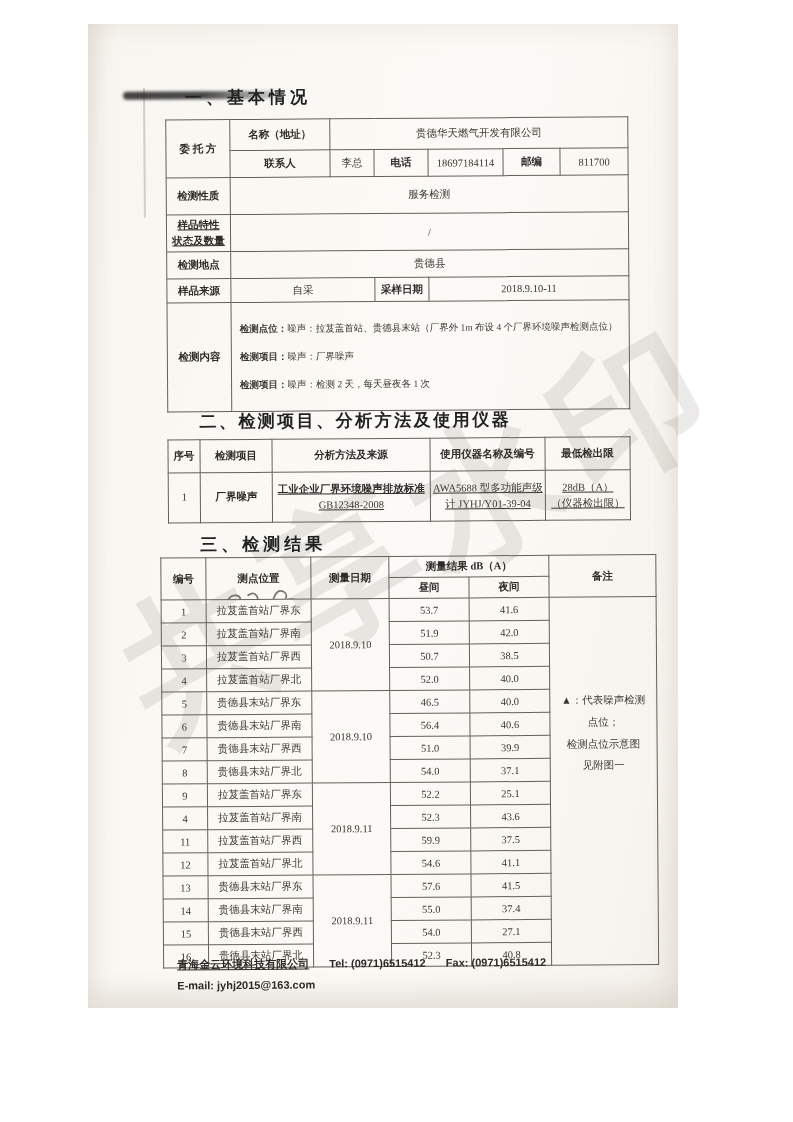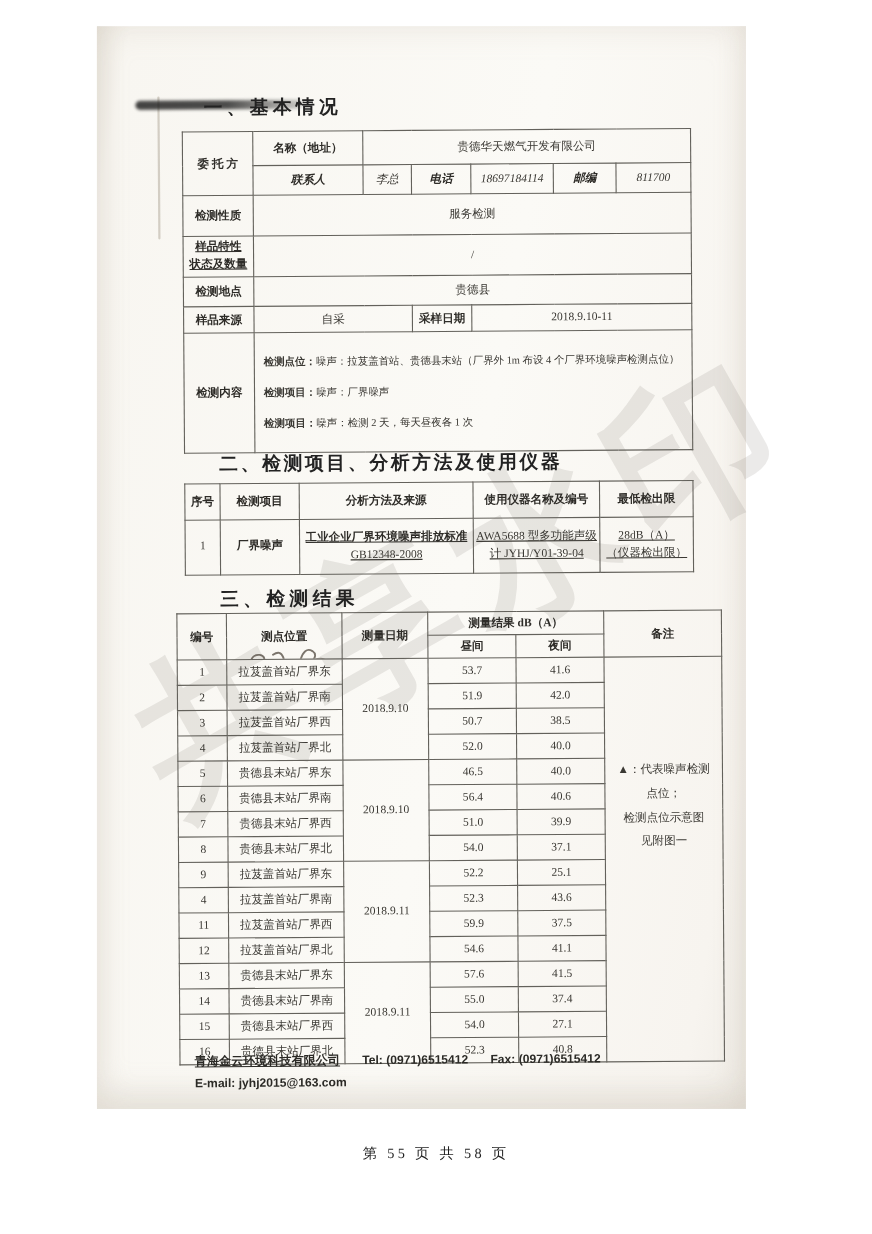--- a/index.html
+++ b/index.html
@@ -32,21 +32,21 @@
 
   
   table{border-collapse:collapse;table-layout:fixed;position:absolute;background:transparent;}
   td,th{border:1px solid #63615b;font-size:10.5px;font-weight:400;text-align:center;
         vertical-align:middle;padding:1px 2px;color:#3a3833;overflow:hidden;}
   th,.lbl{font-weight:700;color:#2e2c28;}
 
   
   .tbl1{left:80px;top:94px;width:462px;}
   .tbl1 tr.r1 td{height:28px;}
-  .tbl1 tr.r2 td{height:24px;font-style:italic;}
+  .tbl1 tr.r2 td{height:24px;}
   .tbl1 tr.r3 td{height:34px;}
   .tbl1 tr.r4 td{height:34px;}
   .tbl1 tr.r5 td{height:24px;}
   .tbl1 tr.r6 td{height:21px;}
   .tbl1 tr.r7 td{height:96px;}
   .tbl1 .content{text-align:left;padding:6px 8px;}
   .tbl1 .content p{margin:0 0 15px 0;font-size:9.5px;white-space:nowrap;}
   .tbl1 .content p:last-child{margin-bottom:0;}
   .two-line span{display:block;line-height:1.5;text-decoration:underline;}
 
@@ -338,14 +338,13 @@
         <span>(0971)6515412</span>
         <div class="row2">
           <span>E-mail:</span>
           <span>jyhj2015@163.com</span>
         </div>
       </div>
 
     </div>
   </div>
 
-  <div class="page-num">第 55 页 共 58 页</div>
 </div>
 
 </body></html>

